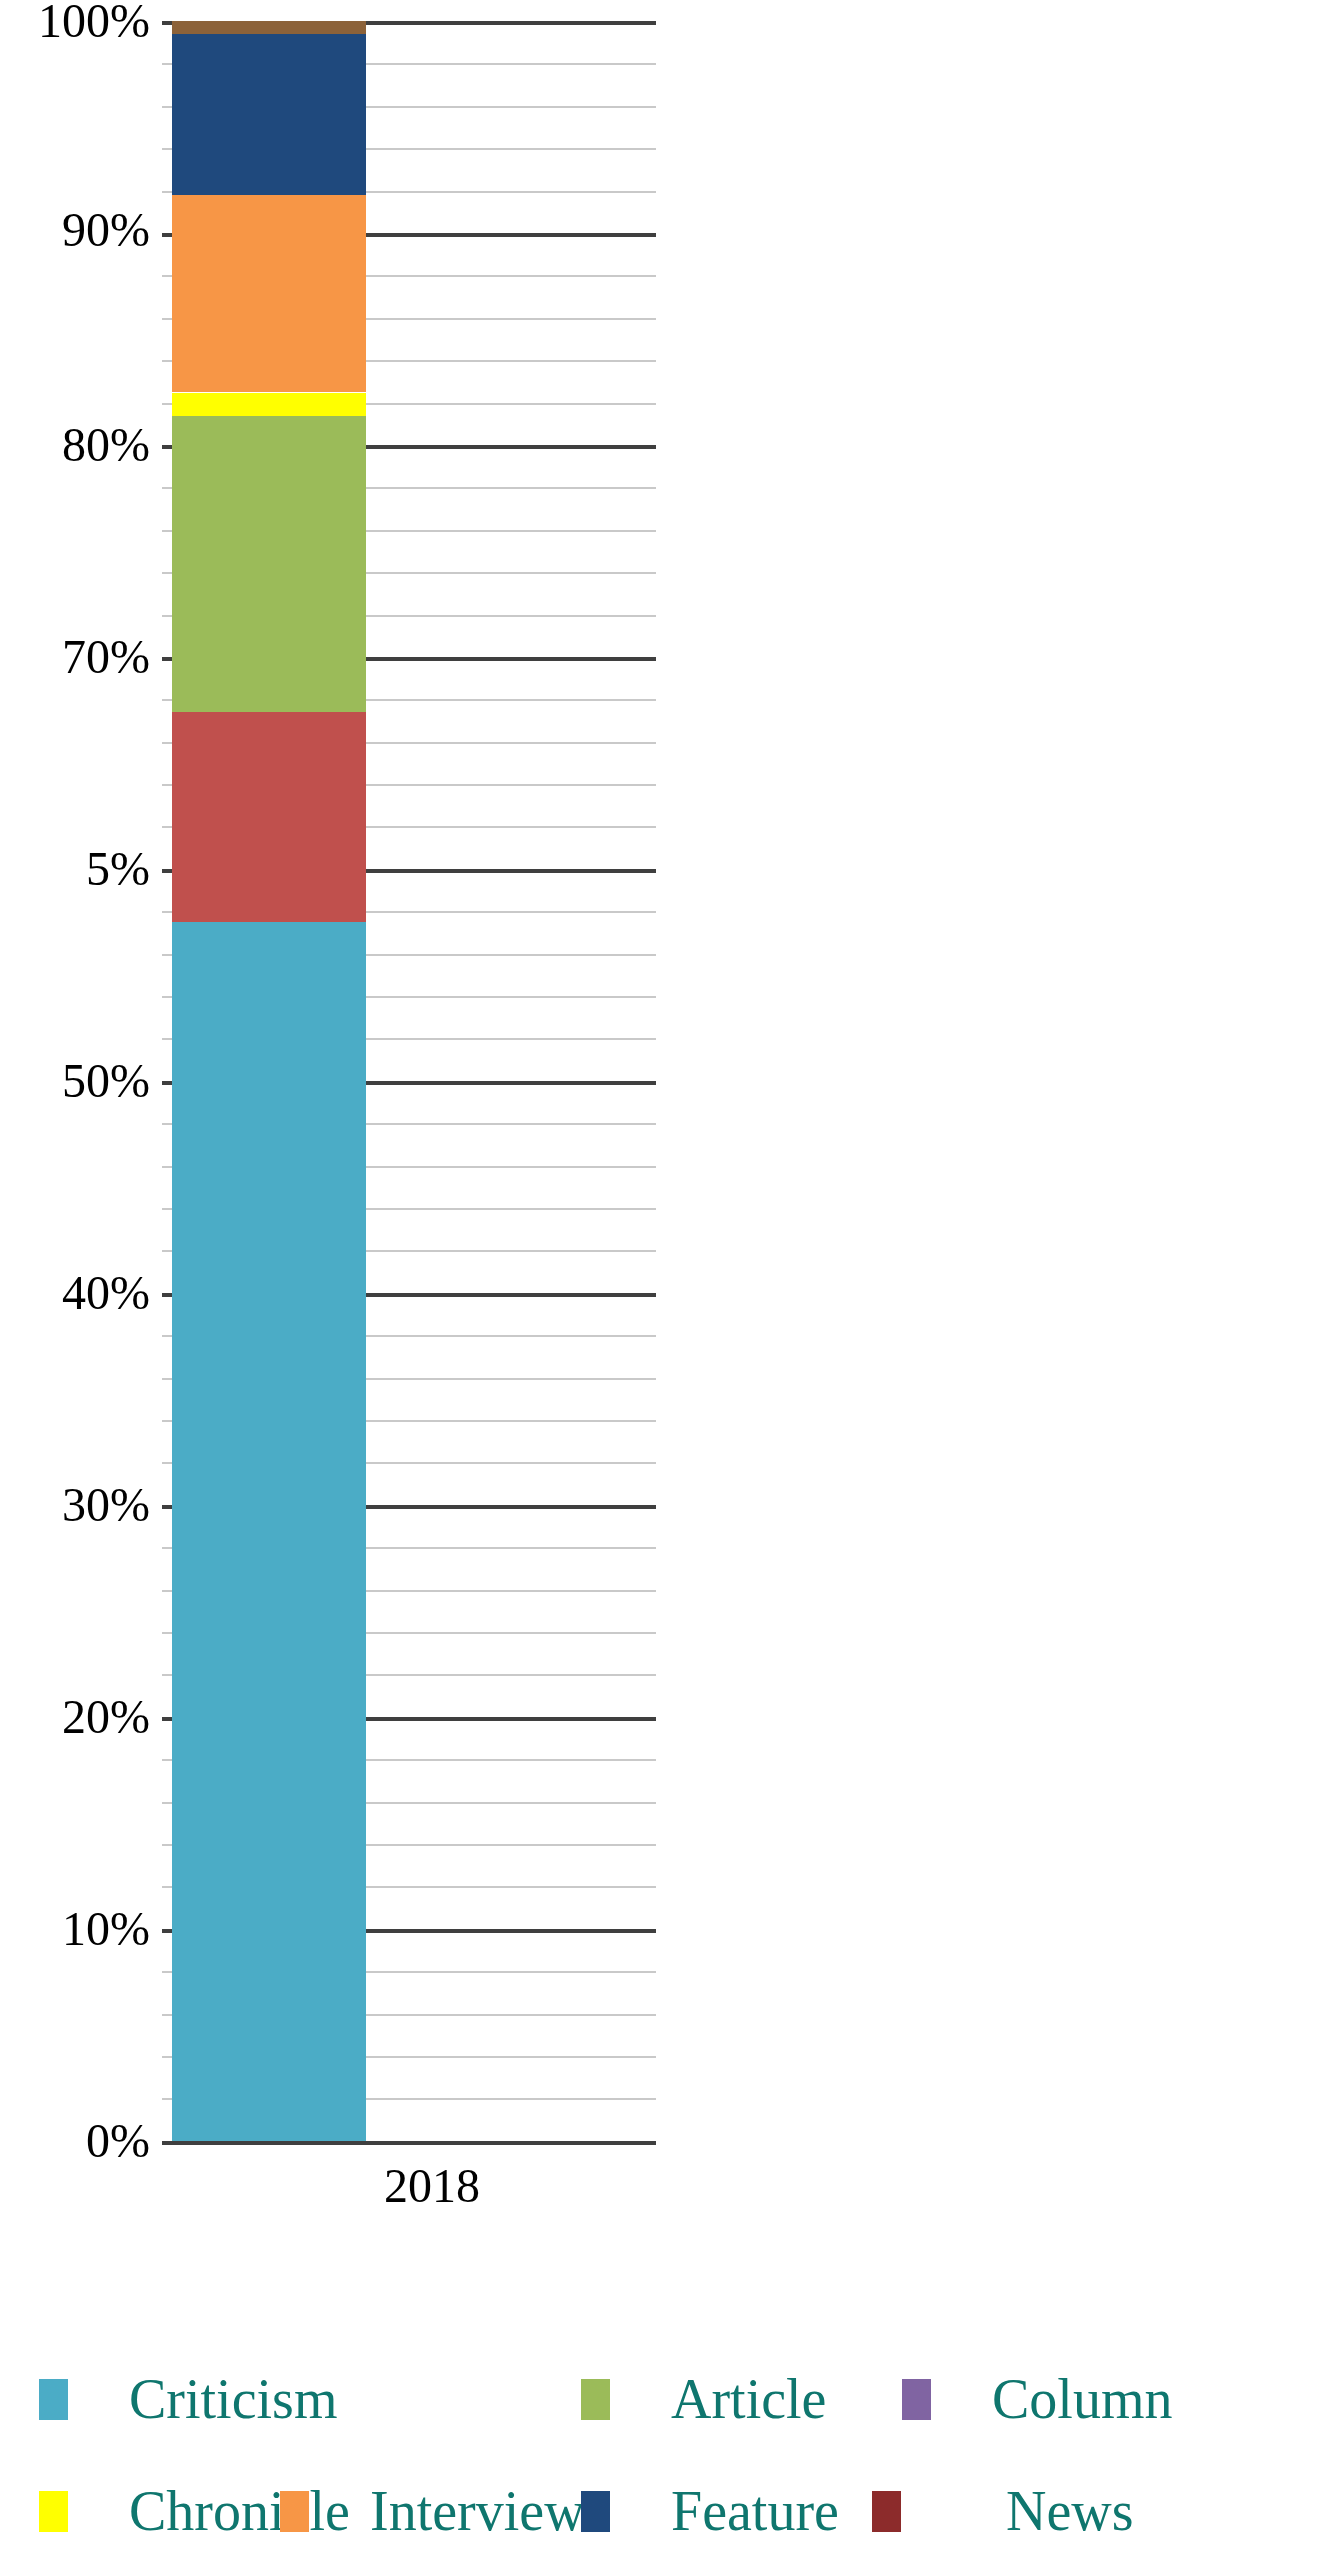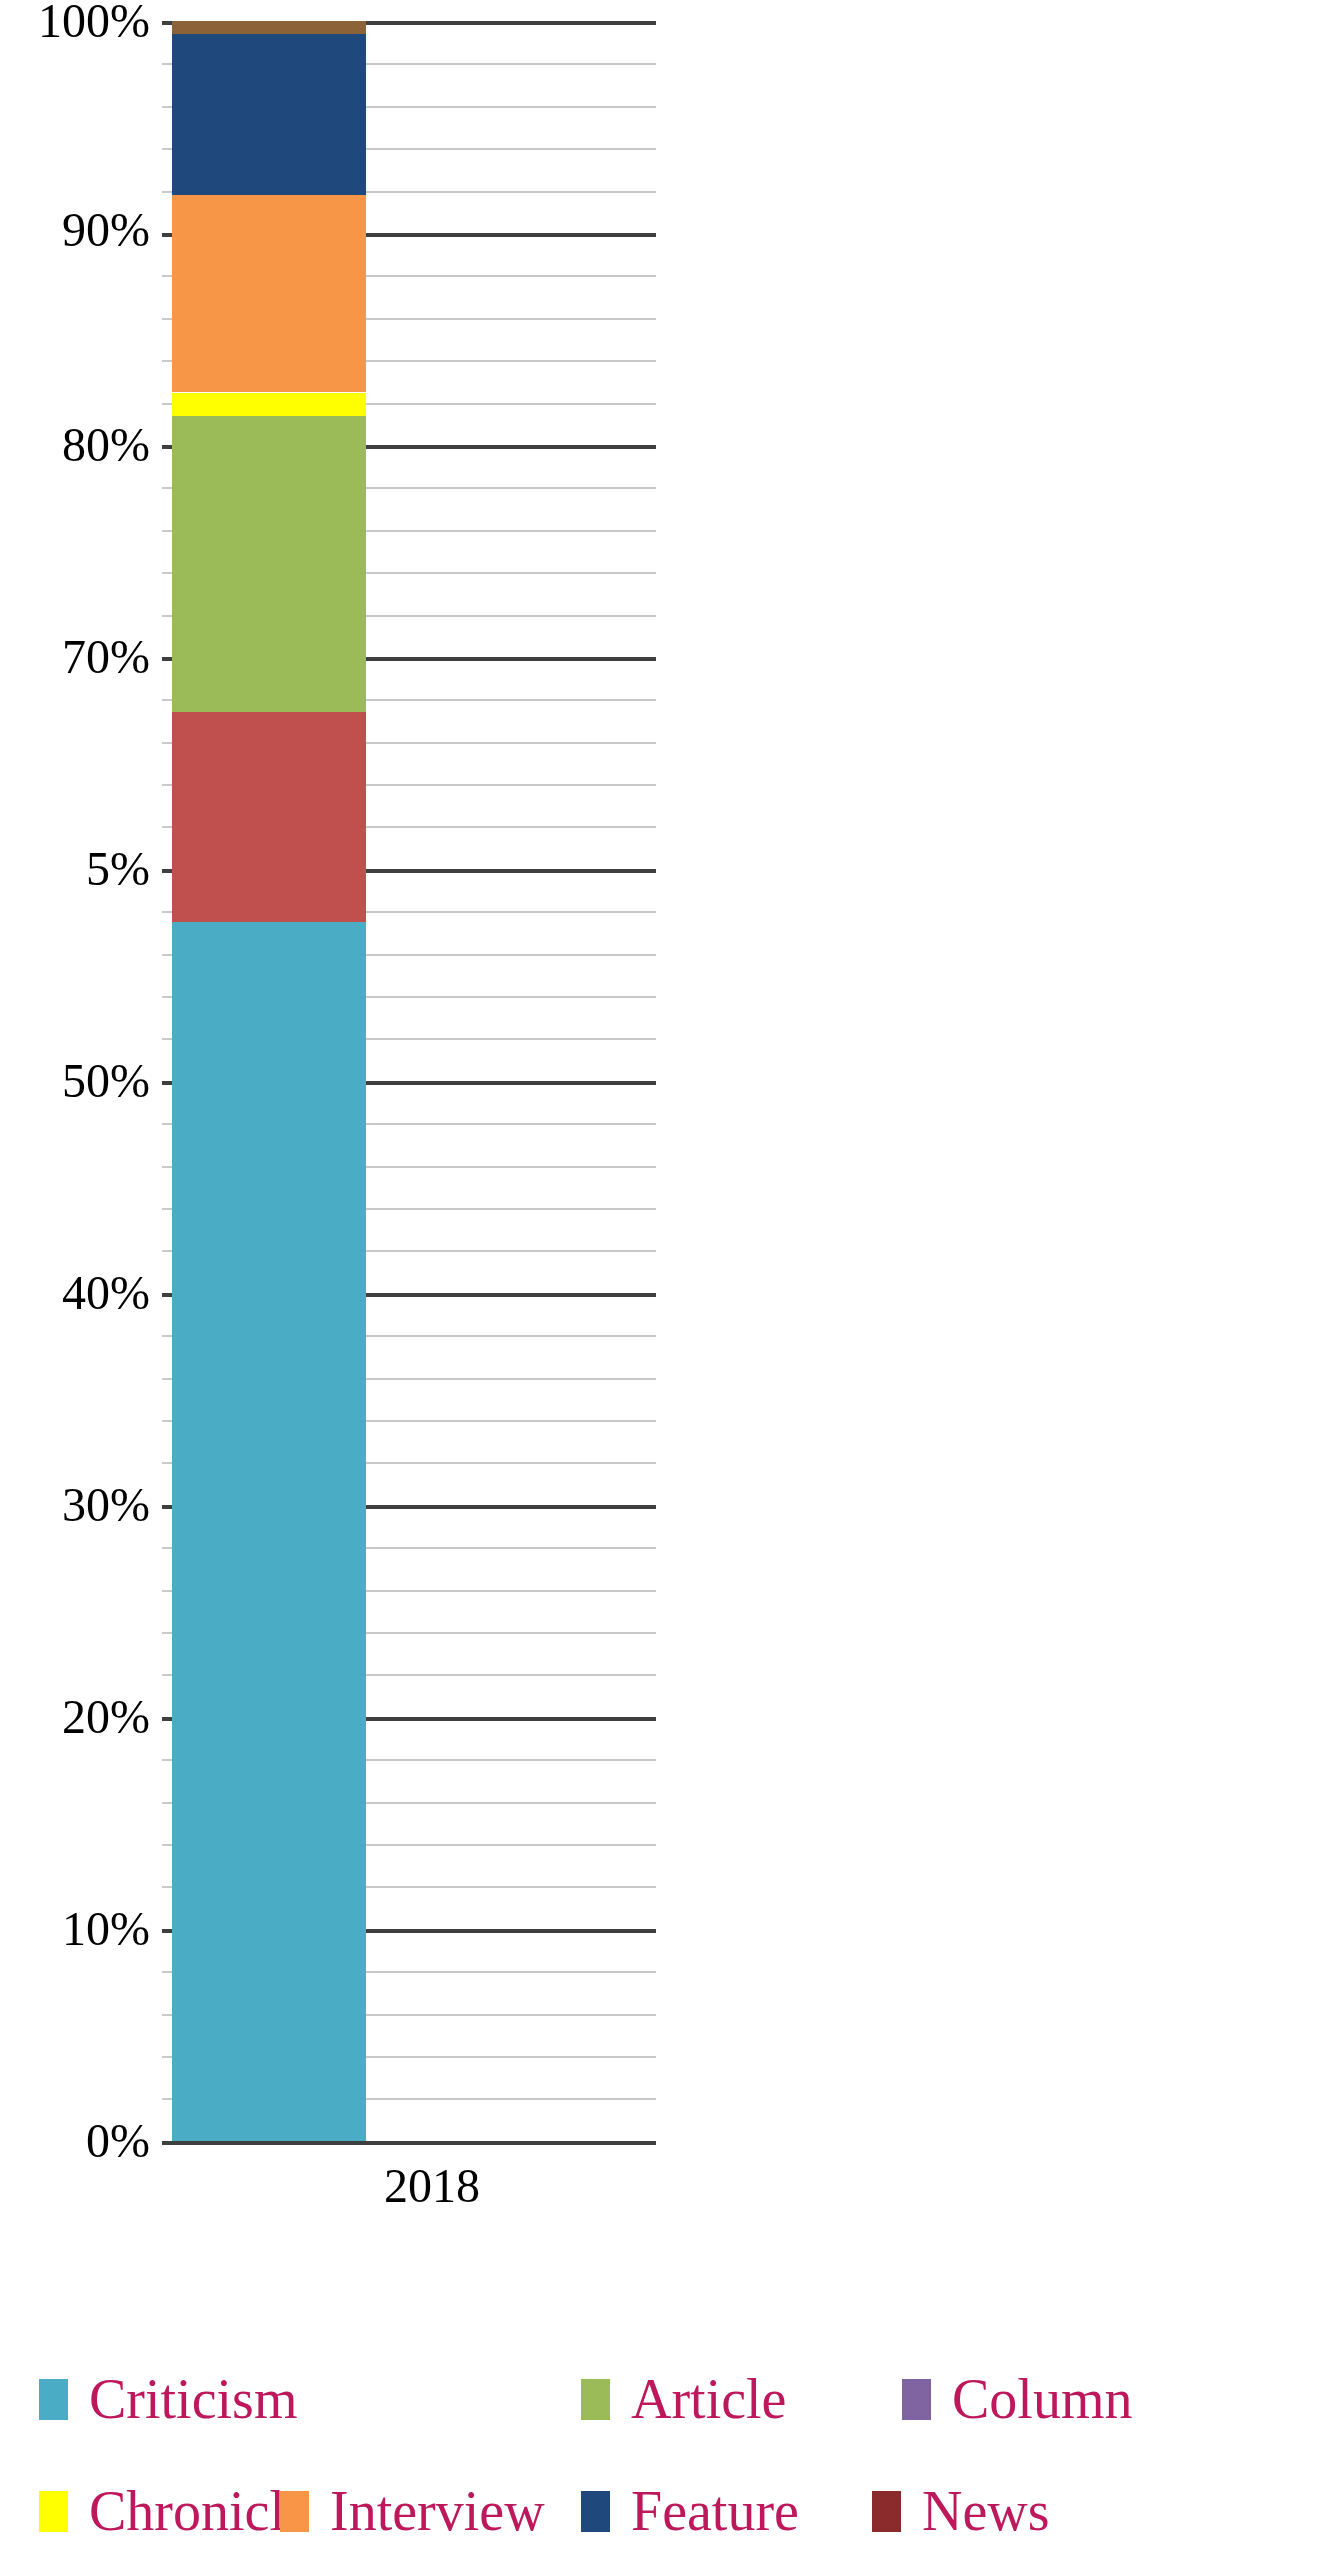--- a/index.html
+++ b/index.html
@@ -130,21 +130,22 @@
   .legend-swatch {
     width: 29px;
     height: 41px;
     flex: 0 0 auto;
     margin-right: 21px;
   }
   .legend-label {
     font-size: 56px;
     line-height: 1;
     white-space: nowrap;
-    color: #be185d;
+    color: #0f766e;
+    margin-left: 40px;
   }
 </style>
 </head>
 <body>
 
 <div id="chart-root">
 
   <div class="plot-wrap">
 
     <div class="y-axis-labels" id="y-axis-labels">
@@ -252,21 +253,21 @@
           <span class="legend-label">Chronicle</span>
         </div>
         <div class="legend-item" style="position: absolute; left: 280px; text-align: right;">
           <span class="legend-swatch" style="background: rgb(247, 150, 70);"></span>
           <span class="legend-label">Interview</span>
         </div>
         <div class="legend-item" style="position: absolute; left: 581px;">
           <span class="legend-swatch" style="background: rgb(31, 73, 125);"></span>
           <span class="legend-label">Feature</span>
         </div>
-        <div class="legend-item" style="position: absolute; left: 872px;">
+        <div class="legend-item" style="position: absolute; left: 872px; gap: 44px;">
           <span class="legend-swatch" style="background: rgb(140, 43, 43);"></span>
           <span class="legend-label">News</span>
         </div>
       </div>
     </div>
 
 </div>
 
 
 </body></html>

